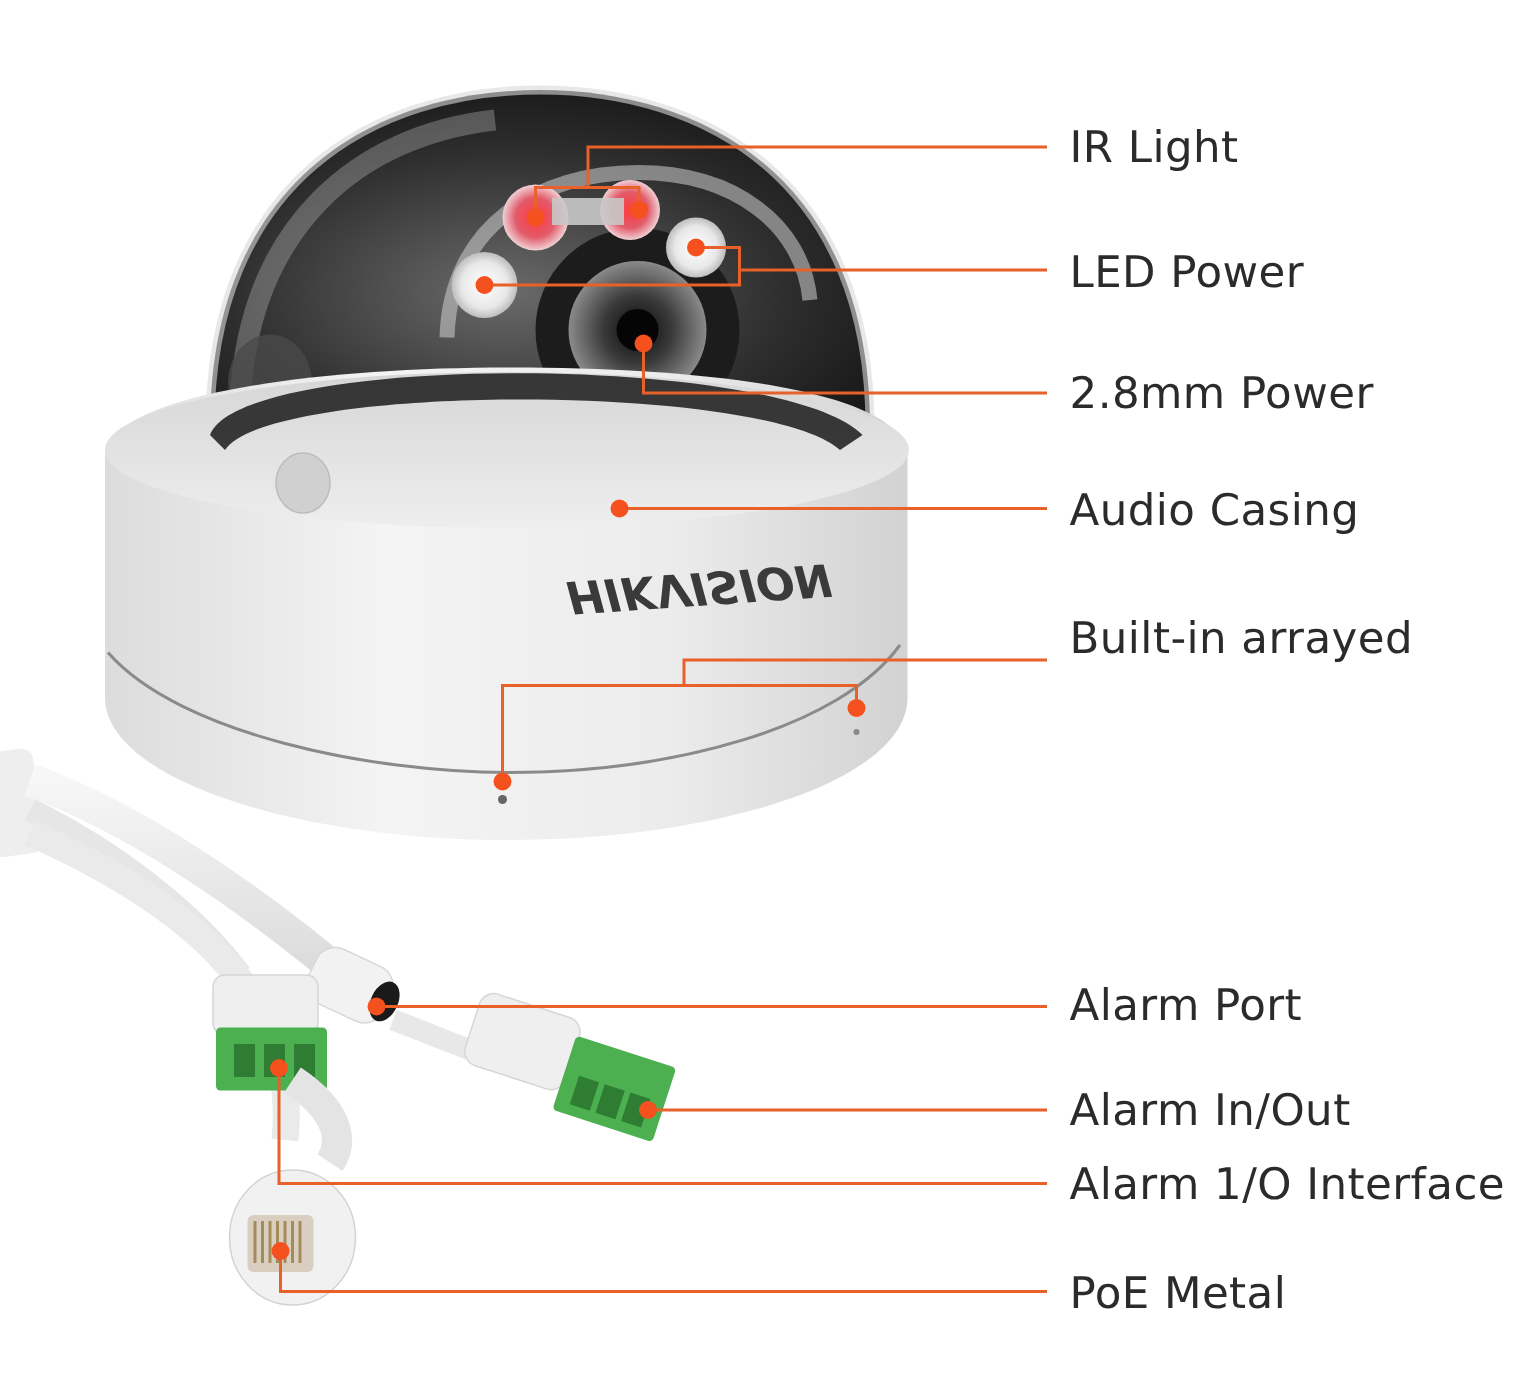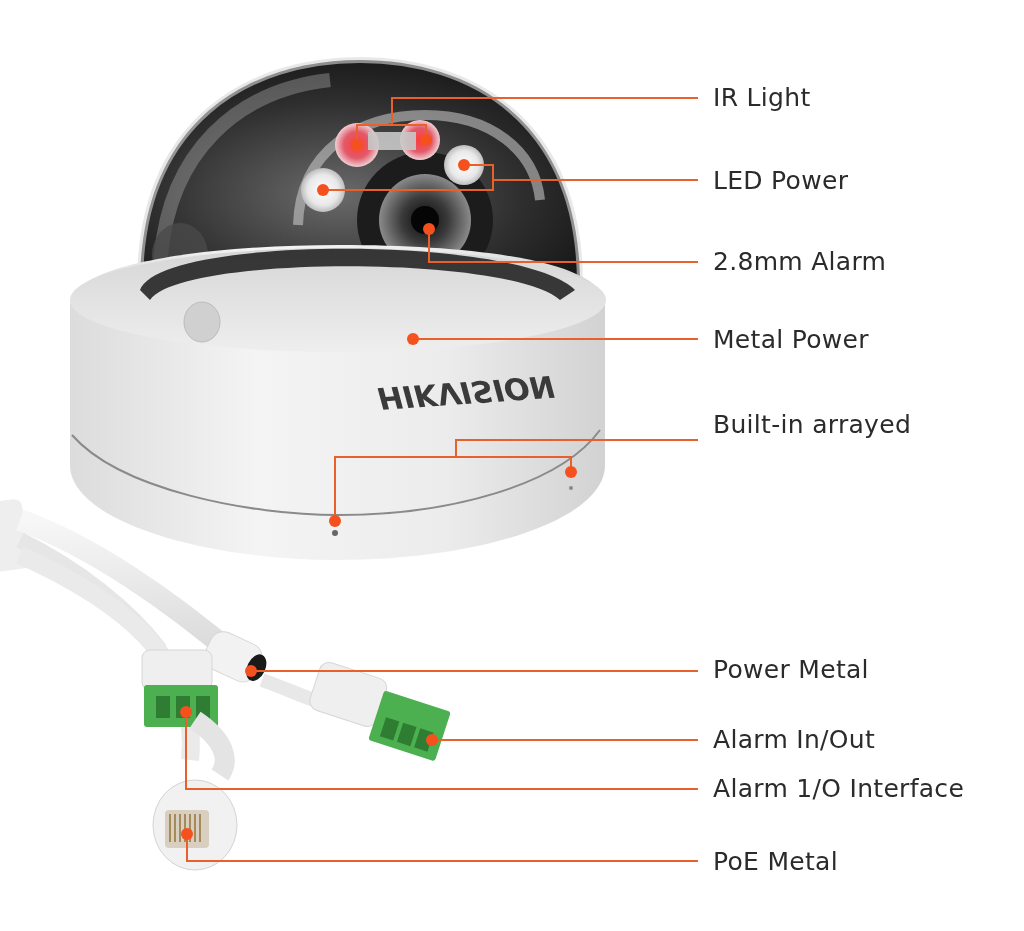--- a/index.html
+++ b/index.html
@@ -1,20 +1,20 @@
 <!DOCTYPE html>
 <html><head>
 <meta charset="utf-8">
 <style>
   html, body { margin:0; padding:0; background:#ffffff; }
   body { width:1024px; height:931px; position:relative; overflow:hidden;
          font-family:"DejaVu Sans", "Liberation Sans", sans-serif; }
   .stage { position:absolute; left:0; top:0; width:1024px; height:931px; }
   svg.art { position:absolute; left:0; top:0; }
-  .label { position:absolute; left:713px; color:#2b2b2b; font-size:25px;
+  .label { position:absolute; left:713px; color:#2b2b2b; font-size:29px;
            line-height:30px; letter-spacing:0.3px; white-space:nowrap; }
   .label.two { line-height:28px; }
   .label .line { display:block; }
 </style>
 </head>
 <body>
 
 <div class="stage">
 
   <svg class="art" width="1024" height="931" viewBox="0 0 1024 931">
@@ -168,23 +168,23 @@
         <circle cx="571" cy="472" r="6"></circle>
       <circle cx="251" cy="671" r="6"></circle>
       <circle cx="432" cy="740" r="6"></circle>
       <circle cx="186" cy="712" r="6"></circle>
       <circle cx="187" cy="834" r="6"></circle>
     </g>
   </svg>
 
   <div class="label" style="top:83px">IR Light</div>
   <div class="label" style="top:166px">LED Power</div>
-  <div class="label" style="top:247px">2.8mm Alarm</div>
-  <div class="label" style="top:325px">Metal Power</div>
+  <div class="label" style="top:247px">2.8mm Power</div>
+  <div class="label" style="top:325px">Audio Casing</div>
   <div class="label two" style="top:411px">
     <span class="line">Built-in arrayed</span>
   </div>
-  <div class="label" style="top:655px">Power Metal</div>
+  <div class="label" style="top:655px">Alarm Port</div>
   <div class="label" style="top:725px">Alarm In/Out</div>
   <div class="label" style="top:774px">Alarm 1/O Interface</div>
   <div class="label" style="top:847px">PoE Metal</div>
 
 </div>
 
 </body></html>

